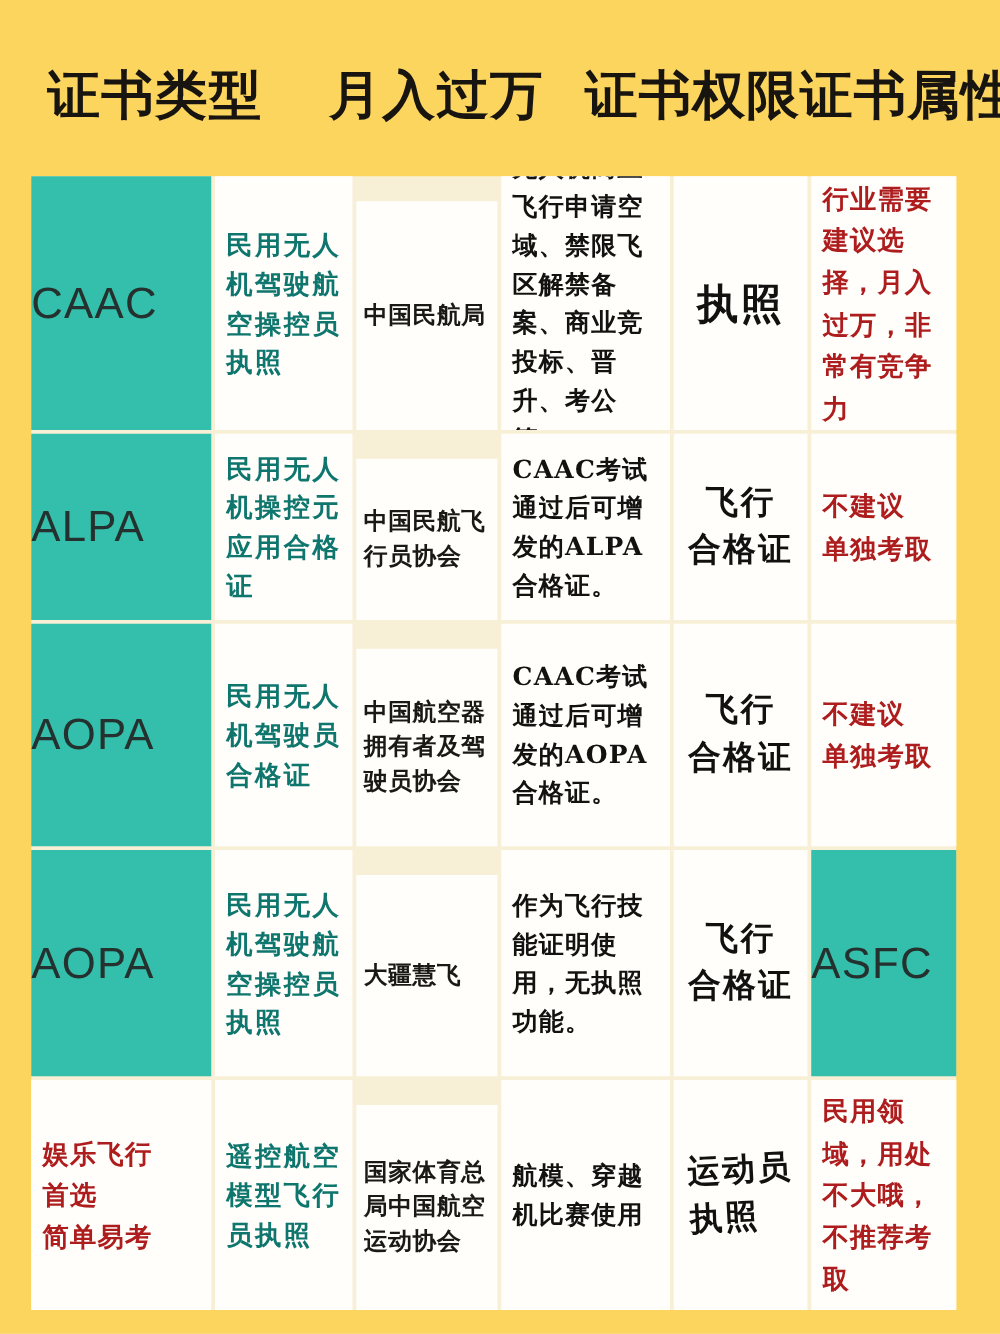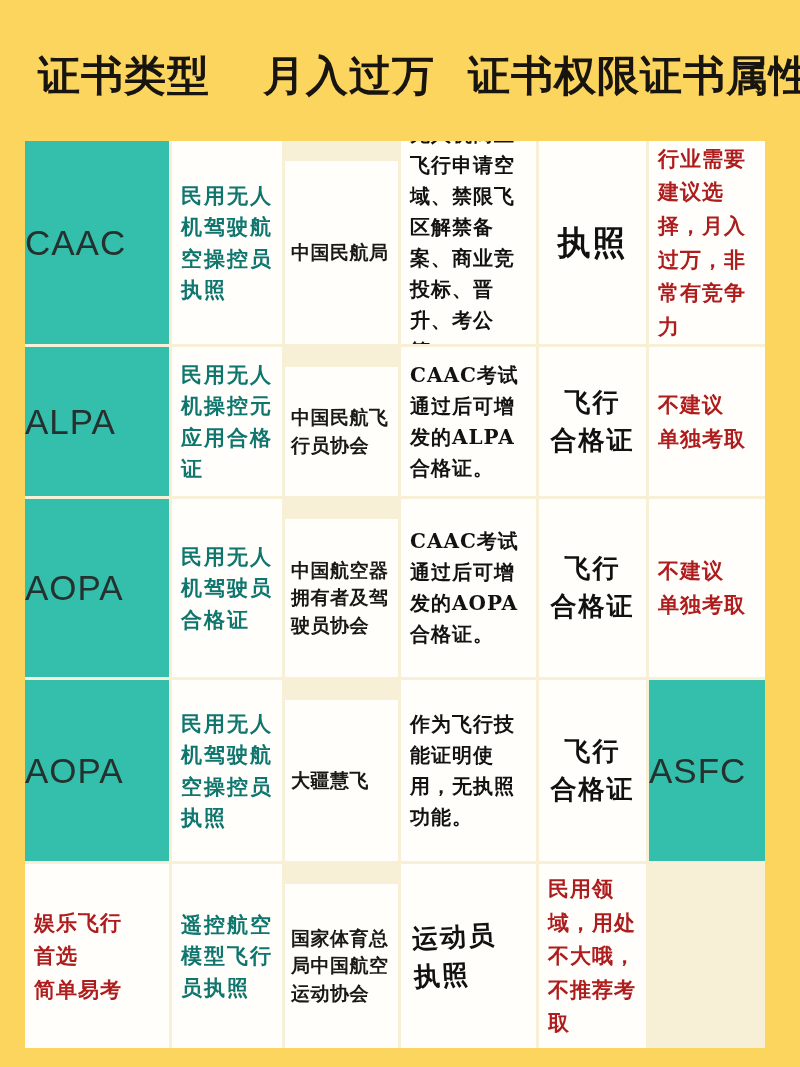--- a/index.html
+++ b/index.html
@@ -221,20 +221,23 @@
       <div>娱乐飞行
 首选
 简单易考</div>
     </div>
   <div class="cell name">
       <div>遥控航空模型飞行员执照</div>
     </div>
   <div class="cell issuer">
       <div>国家体育总局中国航空运动协会</div>
     </div>
+  <div class="cell perms">
+      <div>航模、穿越机比赛使用</div>
+    </div>
   <div class="cell ctype tilt">
       <div>运动员
 执照</div>
     </div>
   <div class="cell attr">
       <div>民用领域，用处不大哦，不推荐考取</div>
     </div>
 
 </div>
 

